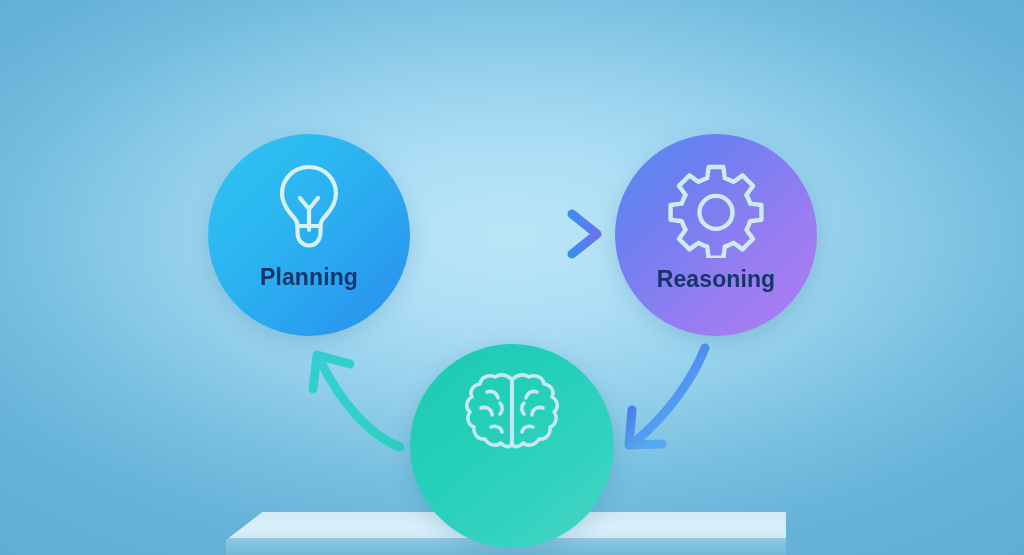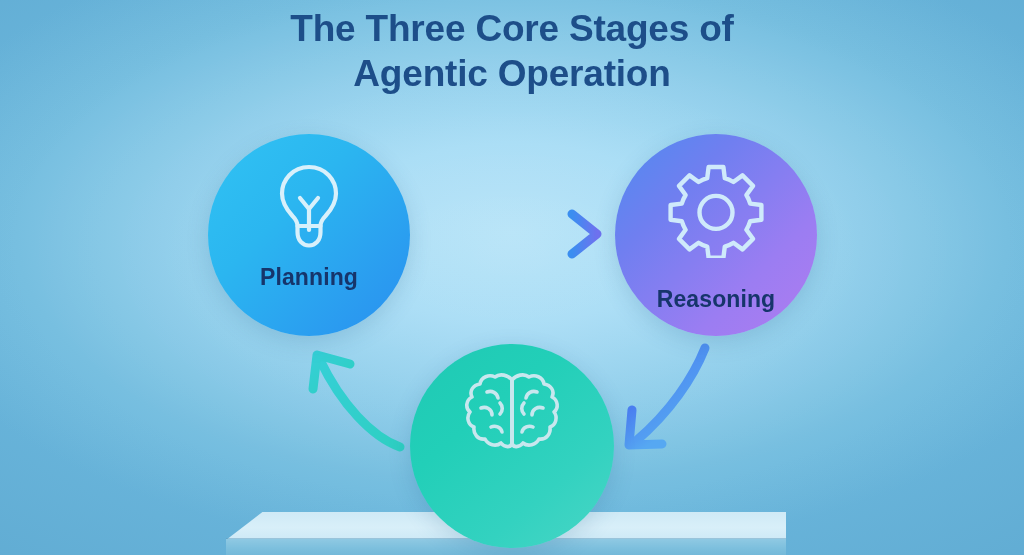--- a/index.html
+++ b/index.html
@@ -102,21 +102,21 @@
     background: linear-gradient(135deg, #31c3f3 0%, #2bb6f0 38%, #2a8ef0 100%);
   }
   #node-planning .icon { top: 26px; }
   #node-planning .label { top: 130px; }
   #node-reasoning {
     left: 615px; top: 134px;
     width: 202px; height: 202px;
     background: linear-gradient(135deg, #4f8bf0 0%, #6f7ff0 30%, #9b7df2 70%, #b07cf0 100%);
   }
   #node-reasoning .icon { top: 28px; }
-  #node-reasoning .label { top: 132px; margin-top: 20px; }
+  #node-reasoning .label { top: 132px; }
   #node-learning {
     left: 410px; top: 344px;
     width: 204px; height: 204px;
     background: linear-gradient(140deg, #1fc9b4 0%, #22cfb8 35%, #33d2c0 70%, #4ad6c6 100%);
   }
   #node-learning .icon { top: 26px; }
   #node-learning .label { top: 112px; }
   
   .arrow-layer {
     position: absolute;
@@ -131,24 +131,20 @@
 
   <div class="bg-base"></div>
   <div class="bg-vignette"></div>
 
   <div class="pedestal">
     <div class="ped-top"></div>
     <div class="ped-edge"></div>
     <div class="ped-front"></div>
   </div>
 
-  <div class="title">
-    <span>The Three Core Stages of</span>
-    <span class="l2">Agentic Operation</span>
-  </div>
 
   <svg class="arrow-layer" width="1024" height="555" viewBox="0 0 1024 555">
     <defs>
       <linearGradient id="gradStraight" x1="0" y1="0" x2="1" y2="0">
         <stop offset="0%" stop-color="#3b8ef0"></stop>
         <stop offset="100%" stop-color="#6f72ef"></stop>
       </linearGradient>
       <linearGradient id="gradCurveDown" x1="0" y1="0" x2="0.6" y2="1">
         <stop offset="0%" stop-color="#4a7ef0"></stop>
         <stop offset="100%" stop-color="#56a8f2"></stop>

